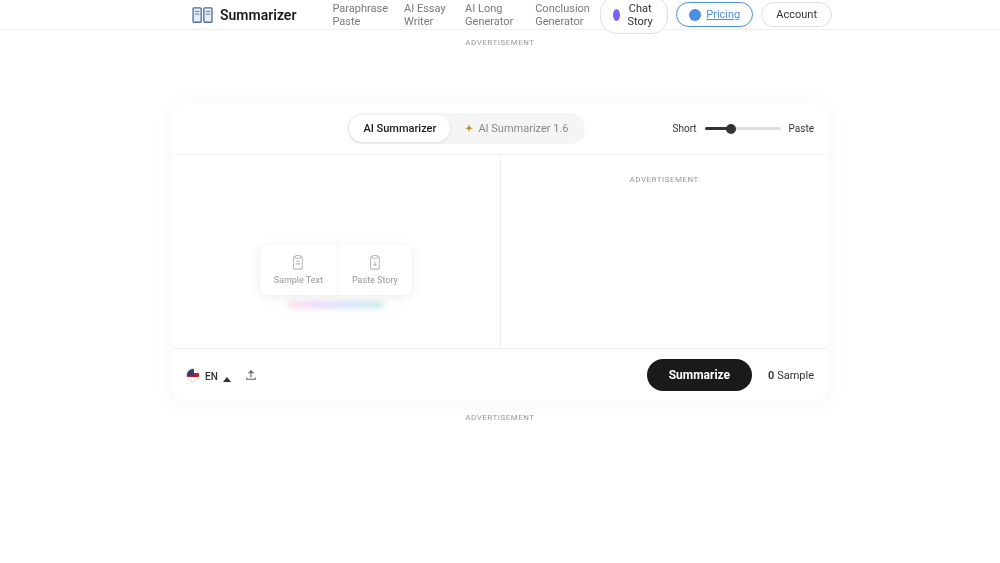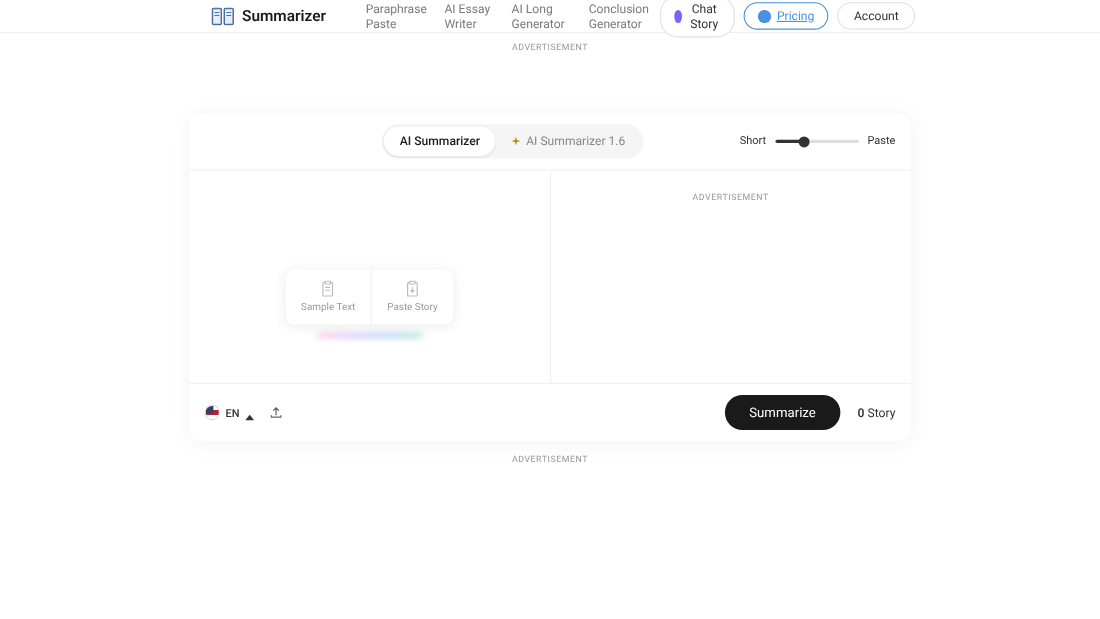--- a/index.html
+++ b/index.html
@@ -305,21 +305,21 @@
     }
     .summarize-btn {
       margin-left: auto;
       margin-right: 16px;
       padding: 9px 22px;
       background: #1a1a1a;
       color: #fff;
       border: none;
       border-radius: 18px;
       font-size: 12px;
-      font-weight: 400;
+      font-weight: 700;
       cursor: pointer;
     }
     .word-count {
       font-size: 11px;
       color: #333;
     }
     .word-count-num {
       font-weight: 600;
     }
     .bottom-ad {
@@ -422,18 +422,18 @@
       <div class="flag-icon"></div>
       <span class="lang-text">EN</span>
       <div class="chevron-up"></div>
     </div>
     <svg class="upload-icon" viewBox="0 0 14 14" fill="none" stroke="currentColor" stroke-width="1.3">
       <path d="M7 10V2M4 5l3-3 3 3M2 10v2h10v-2"></path>
     </svg>
     <button class="summarize-btn">Summarize</button>
     <div class="word-count">
       <span class="word-count-num">0</span>
-      <span>Story</span>
+      <span>Sample</span>
     </div>
   </div>
 </div>
 
 <div class="bottom-ad">ADVERTISEMENT</div>
 
 </body></html>

